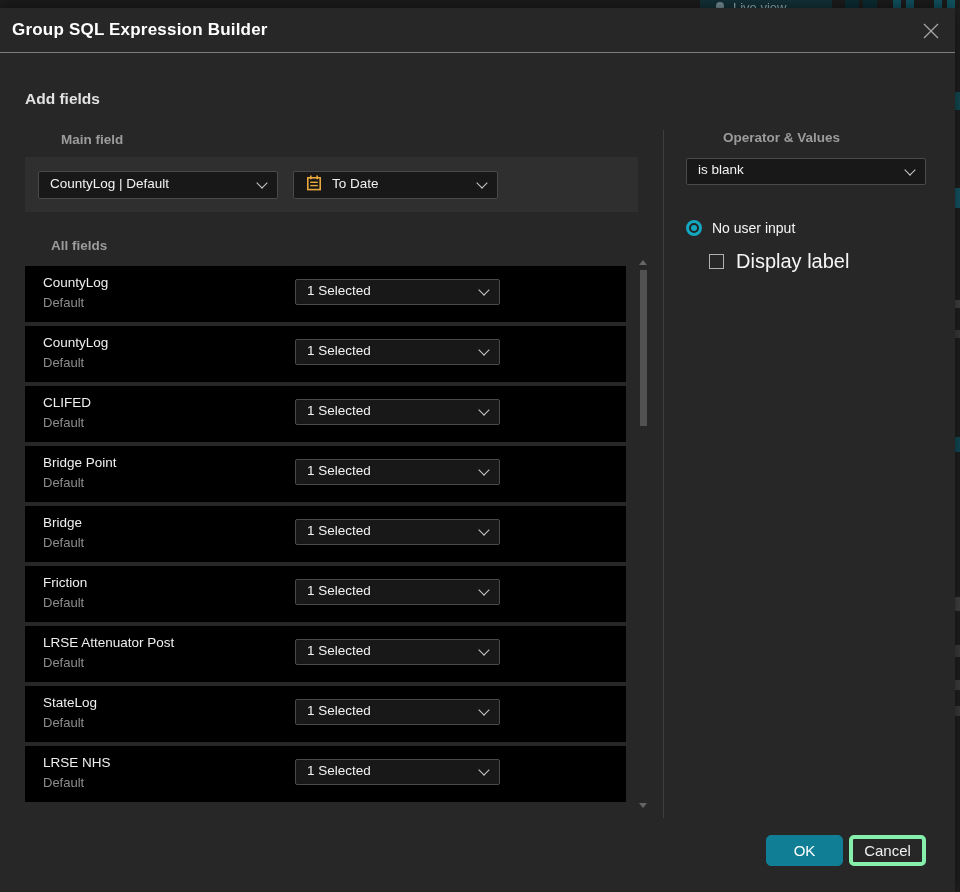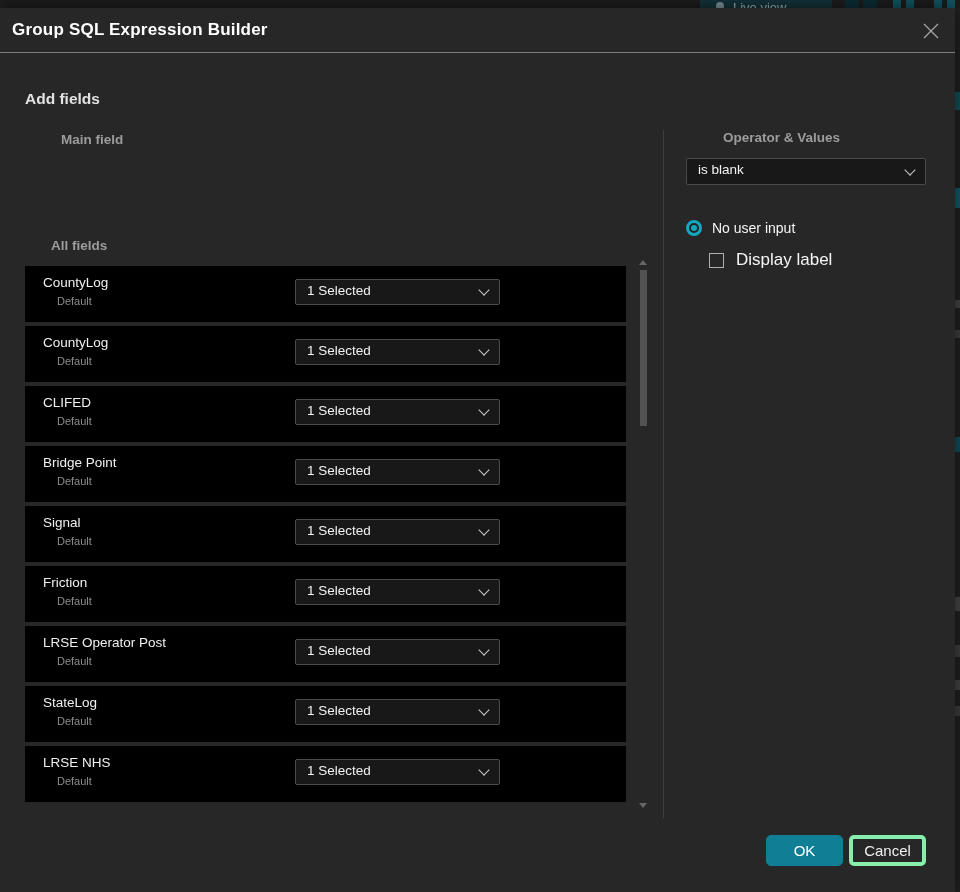--- a/index.html
+++ b/index.html
@@ -46,39 +46,39 @@
   .chev{
     position:absolute;right:11px;top:50%;width:7px;height:7px;margin-top:-6px;
     border-right:1.6px solid #c9c9c9;border-bottom:1.6px solid #c9c9c9;transform:rotate(45deg);
   }
   .main-bar{position:absolute;left:25px;top:149px;width:613px;height:55px;background:#2f2f2f;}
   .cal-icon{display:inline-flex;margin-right:9px;flex:0 0 auto;}
   
   .fields-list{position:absolute;left:25px;top:258px;width:601px;}
   .field-row{position:relative;width:601px;height:56px;background:#000000;margin-bottom:4px;}
   .field-name{position:absolute;left:18px;top:9px;font-size:13.5px;color:#efefef;}
-  .field-sub{position:absolute;left:32px;top:29px;font-size:11px;color:#8d8d8d;}
+  .field-sub{position:absolute;left:18px;top:29px;font-size:13px;color:#8d8d8d;}
   .row-select{left:270px;top:13px;width:205px;height:26px;}
   
   .scrollbar{position:absolute;left:636px;top:250px;width:14px;height:552px;}
   .sb-up{position:absolute;left:3px;top:2px;width:0;height:0;border-left:4px solid transparent;border-right:4px solid transparent;border-bottom:5px solid #666;}
   .sb-thumb{position:absolute;left:4px;top:12px;width:7px;height:156px;background:#525252;}
   .sb-down{position:absolute;left:3px;bottom:2px;width:0;height:0;border-left:4px solid transparent;border-right:4px solid transparent;border-top:5px solid #666;}
   .v-divider{position:absolute;left:663px;top:122px;width:1px;height:688px;background:#3e3e3e;}
   
   .radio-row{position:absolute;left:686px;top:212px;display:flex;align-items:flex-end;cursor:pointer;}
   .radio-outer{
     width:10px;height:10px;border-radius:50%;border:3px solid #13a8c0;background:#232323;
     display:flex;align-items:center;justify-content:center;flex:0 0 auto;
   }
   .radio-dot{width:6px;height:6px;border-radius:50%;background:#13a8c0;}
   .radio-label{margin-left:10px;font-size:14px;color:#f5f5f5;}
   .check-row{position:absolute;left:709px;top:242px;display:flex;align-items:center;cursor:pointer;}
   .checkbox{width:13px;height:13px;border:1.5px solid #b0b0b0;background:#272727;flex:0 0 auto;}
-  .check-label{margin-left:12px;font-size:17px;color:#f5f5f5;}
+  .check-label{margin-left:12px;font-size:20px;color:#f5f5f5;}
   
   .btn{position:absolute;top:827px;height:31px;font-family:"Liberation Sans",sans-serif;
        font-size:15px;display:flex;align-items:center;justify-content:center;cursor:pointer;box-sizing:border-box;border-radius:5px;}
   .btn-ok{left:766px;width:77px;background:#107e94;border:1px solid #107e94;color:#ffffff;}
   .btn-cancel{left:849px;width:77px;background:transparent;border:4px solid #86efac;color:#f0f0f0;}
 </style>
 </head>
 <body>
 
 <div class="top-strip">
@@ -113,20 +113,39 @@
       <svg width="18" height="18" viewBox="0 0 18 18">
         <line x1="2" y1="2" x2="16" y2="16" stroke="#a6a6a6" stroke-width="1.3"></line>
         <line x1="16" y1="2" x2="2" y2="16" stroke="#a6a6a6" stroke-width="1.3"></line>
       </svg>
     </button>
   </div>
 
   <div class="sec-title" style="left:25px;top:82px;">Add fields</div>
 
   <div class="grp-label" style="left:25px;top:124px;">Main field</div>
+  <div class="main-bar">
+    <div class="select" style="left:13px;top:14px;width:240px;height:28px;">
+      <span class="txt">CountyLog | Default</span>
+      <span class="chev"></span>
+    </div>
+    <div class="select" style="left:268px;top:14px;width:205px;height:28px;">
+      <span class="cal-icon">
+        <svg width="18" height="18" viewBox="0 0 18 18">
+          <rect x="2.8" y="3.8" width="12.4" height="11.8" fill="none" stroke="#e9a93d" stroke-width="1.6"></rect>
+          <line x1="5.8" y1="1.6" x2="5.8" y2="5.2" stroke="#e9a93d" stroke-width="1.6"></line>
+          <line x1="12.2" y1="1.6" x2="12.2" y2="5.2" stroke="#e9a93d" stroke-width="1.6"></line>
+          <line x1="5.2" y1="8.3" x2="12.8" y2="8.3" stroke="#e9a93d" stroke-width="1.4"></line>
+          <line x1="5.2" y1="11.6" x2="12.8" y2="11.6" stroke="#e9a93d" stroke-width="1.4"></line>
+        </svg>
+      </span>
+      <span class="txt">To Date</span>
+      <span class="chev"></span>
+    </div>
+  </div>
 
   <div class="grp-label" style="left:15px;top:230px;">All fields</div>
   <div class="fields-list">
     <div class="field-row">
       <div class="field-name">CountyLog</div>
       <div class="field-sub">Default</div>
       <div class="select row-select">
         <span class="txt">1 Selected</span>
         <span class="chev"></span>
       </div>
@@ -153,39 +172,39 @@
     <div class="field-row">
       <div class="field-name">Bridge Point</div>
       <div class="field-sub">Default</div>
       <div class="select row-select">
         <span class="txt">1 Selected</span>
         <span class="chev"></span>
       </div>
     </div>
 
     <div class="field-row">
-      <div class="field-name">Signal</div>
+      <div class="field-name">Bridge</div>
       <div class="field-sub">Default</div>
       <div class="select row-select">
         <span class="txt">1 Selected</span>
         <span class="chev"></span>
       </div>
     </div>
 
     <div class="field-row">
       <div class="field-name">Friction</div>
       <div class="field-sub">Default</div>
       <div class="select row-select">
         <span class="txt">1 Selected</span>
         <span class="chev"></span>
       </div>
     </div>
 
     <div class="field-row">
-      <div class="field-name">LRSE Operator Post</div>
+      <div class="field-name">LRSE Attenuator Post</div>
       <div class="field-sub">Default</div>
       <div class="select row-select">
         <span class="txt">1 Selected</span>
         <span class="chev"></span>
       </div>
     </div>
 
     <div class="field-row">
       <div class="field-name">StateLog</div>
       <div class="field-sub">Default</div>

